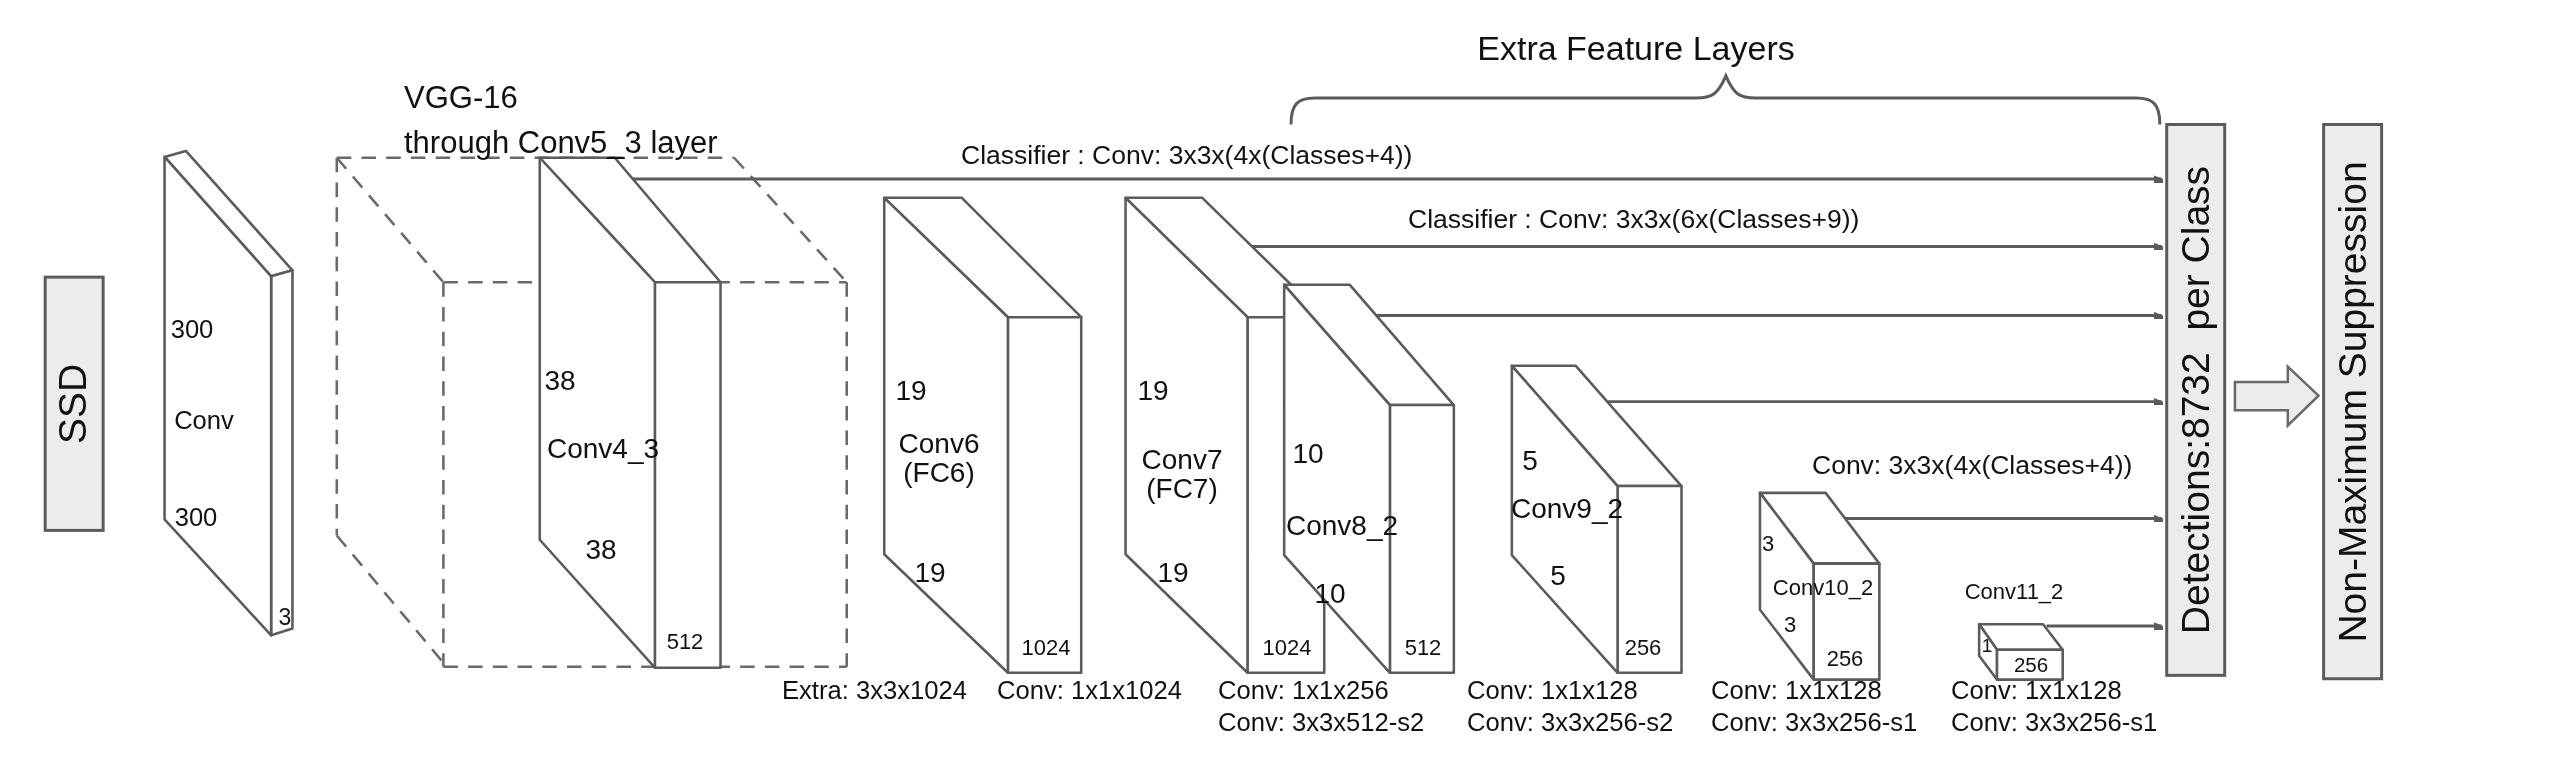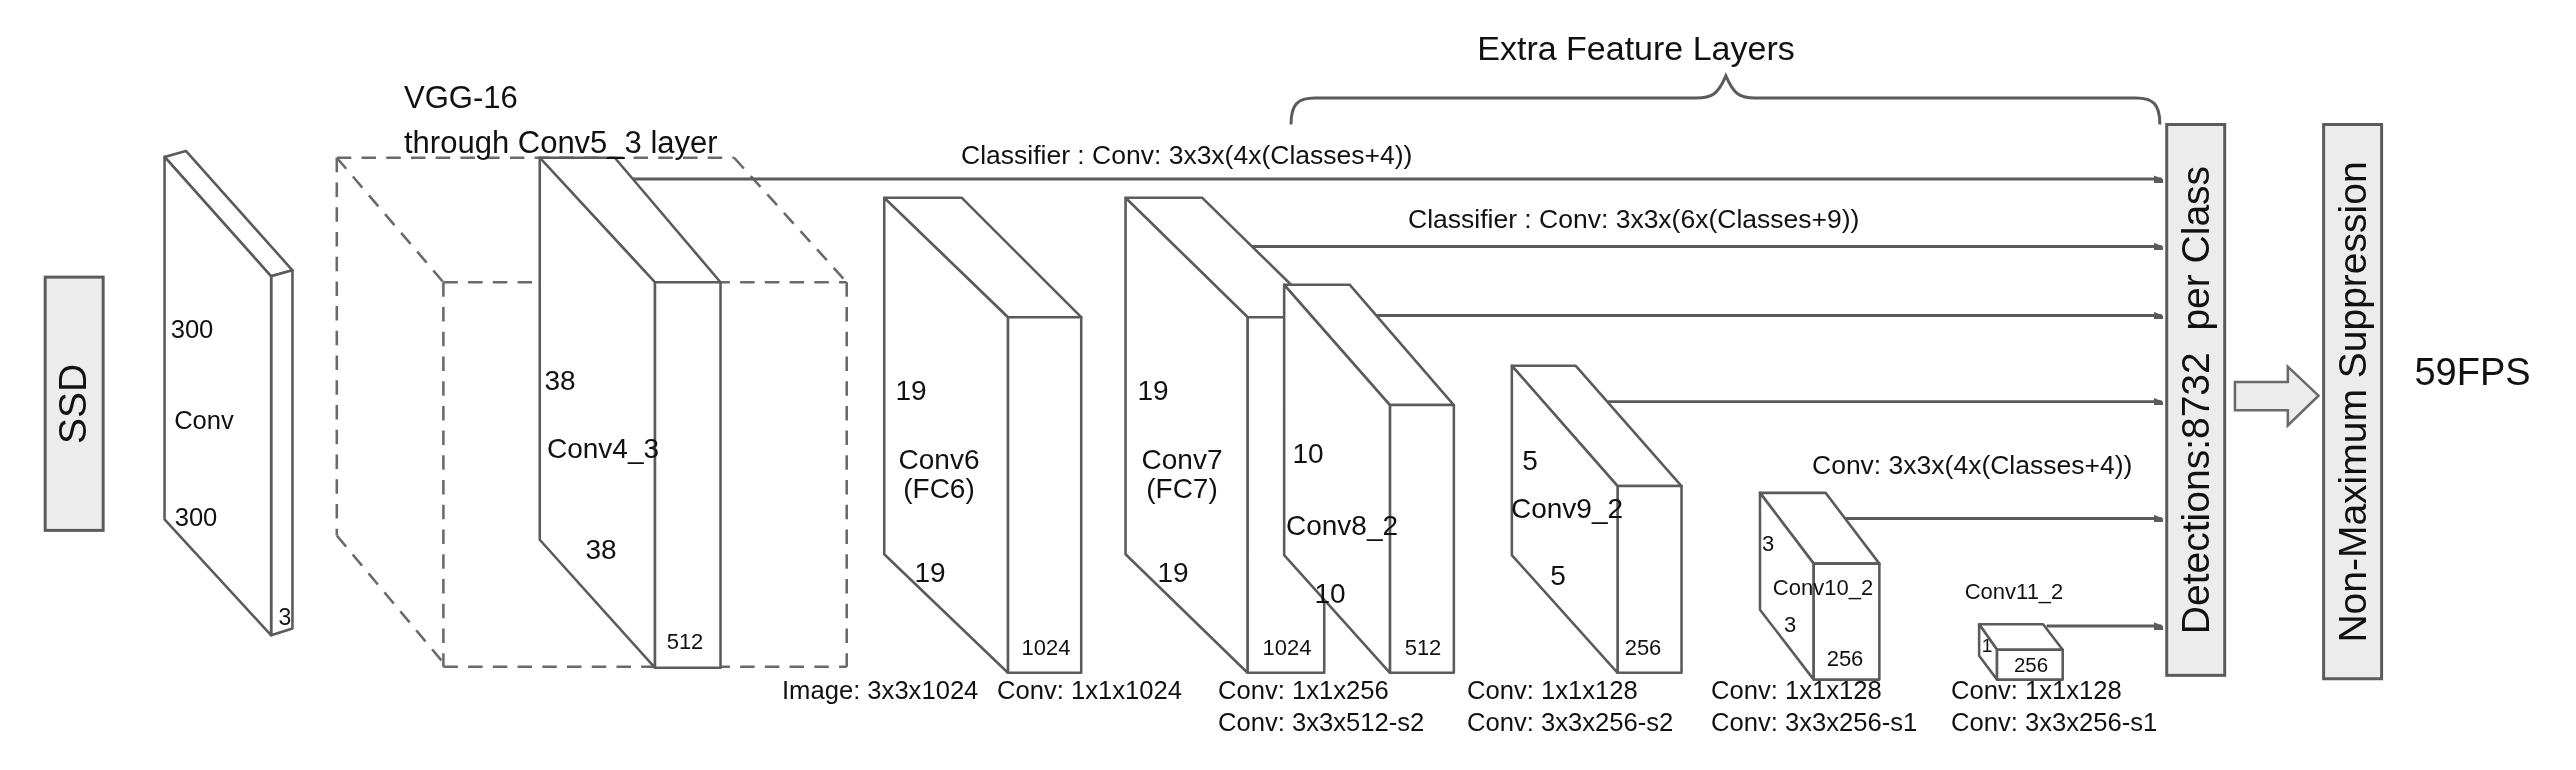--- a/index.html
+++ b/index.html
@@ -125,21 +125,21 @@
   <div class="lbl ctr f30" style="left:204px;top:420px;">Conv</div>
   <div class="lbl ctr f30" style="left:196px;top:517px;">300</div>
   <div class="lbl ctr f27" style="left:285px;top:618px;">3</div>
 
   <div class="lbl ctr f28" style="left:560px;top:381px;">38</div>
   <div class="lbl ctr f28" style="left:603px;top:449px;">Conv4_3</div>
   <div class="lbl ctr f28" style="left:601px;top:550px;">38</div>
   <div class="lbl ctr f26" style="left:685px;top:642px;">512</div>
 
   <div class="lbl ctr f28" style="left:911px;top:391px;">19</div>
-  <div class="lbl ctr f28" style="left:939px;top:474px;line-height:29px;">
+  <div class="lbl ctr f28" style="left:939px;top:458px;line-height:29px;">
     <div>Conv6</div>
     <div>(FC6)</div>
   </div>
   <div class="lbl ctr f28" style="left:930px;top:573px;">19</div>
   <div class="lbl ctr f26" style="left:1046px;top:648px;">1024</div>
 
   <div class="lbl ctr f28" style="left:1153px;top:391px;">19</div>
   <div class="lbl ctr f28" style="left:1182px;top:474px;line-height:29px;">
     <div>Conv7</div>
     <div>(FC7)</div>
@@ -159,32 +159,31 @@
 
   <div class="lbl ctr f26" style="left:1768px;top:544px;">3</div>
   <div class="lbl ctr f26" style="left:1823px;top:588px;">Conv10_2</div>
   <div class="lbl ctr f26" style="left:1790px;top:625px;">3</div>
   <div class="lbl ctr f26" style="left:1845px;top:659px;">256</div>
 
   <div class="lbl ctr f26" style="left:2014px;top:592px;">Conv11_2</div>
   <div class="lbl ctr f22" style="left:1987px;top:646px;">1</div>
   <div class="lbl ctr f24" style="left:2031px;top:665px;">256</div>
 
-  <div class="lbl f30" style="left:782px;top:676px;">Image: 3x3x1024</div>
+  <div class="lbl f30" style="left:782px;top:676px;">Extra: 3x3x1024</div>
   <div class="lbl f30" style="left:997px;top:676px;">Conv: 1x1x1024</div>
   <div class="lbl f30" style="left:1218px;top:676px;">Conv: 1x1x256</div>
   <div class="lbl f30" style="left:1218px;top:708px;">Conv: 3x3x512-s2</div>
   <div class="lbl f30" style="left:1467px;top:676px;">Conv: 1x1x128</div>
   <div class="lbl f30" style="left:1467px;top:708px;">Conv: 3x3x256-s2</div>
   <div class="lbl f30" style="left:1711px;top:676px;">Conv: 1x1x128</div>
   <div class="lbl f30" style="left:1711px;top:708px;">Conv: 3x3x256-s1</div>
   <div class="lbl f30" style="left:1951px;top:676px;">Conv: 1x1x128</div>
   <div class="lbl f30" style="left:1951px;top:708px;">Conv: 3x3x256-s1</div>
 
   <div class="lbl rot f46 pre" style="left:2196px;top:400px;">Detections:8732  per Class</div>
   <div class="lbl rot f46" style="left:2353px;top:402px;">Non-Maximum Suppression</div>
 
   <div class="lbl f44" style="left:2370px;top:348px;width:205px;text-align:center;line-height:49px;white-space:nowrap;">
-    <div>59FPS</div>
   </div>
 
 </div>
 
 
 </body></html>

